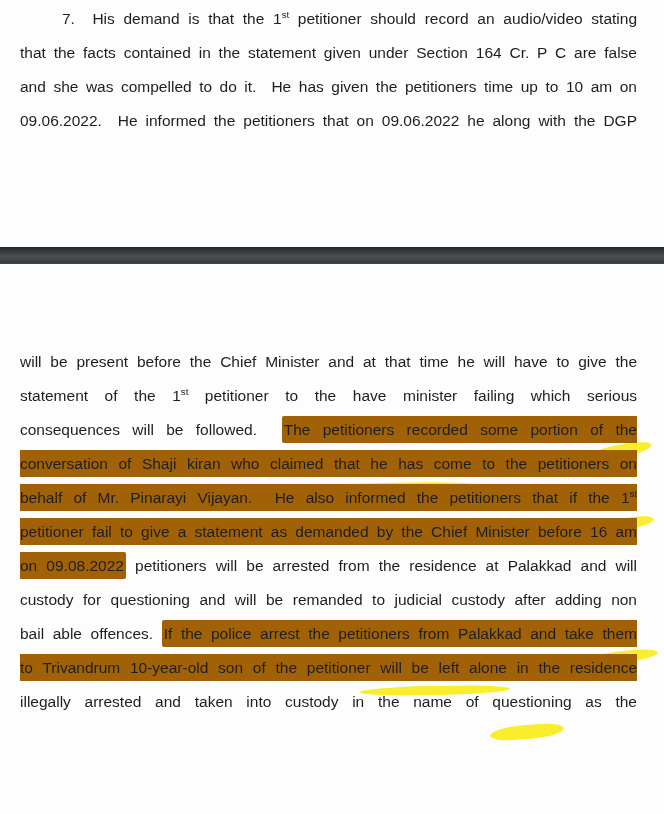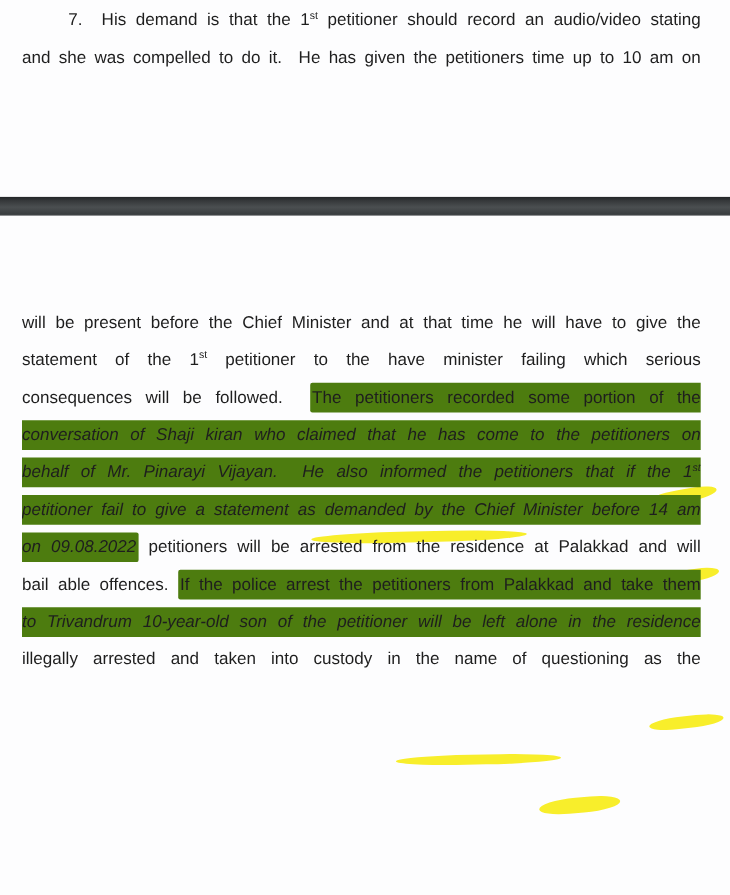--- a/index.html
+++ b/index.html
@@ -37,30 +37,29 @@
   .line.indent {
     text-indent: 42px;
   }
   sup {
     font-size: 0.62em;
     line-height: 0;
     vertical-align: super;
     letter-spacing: 0;
   }
   mark {
-    background: #4d7c0f;
+    background: #a16207;
     color: inherit;
     padding: 5px 2px;
     border-radius: 2px;
   }
   mark.lead {
     margin-left: -11px;
     padding-left: 11px;
     border-radius: 8px 2px 2px 8px;
-    font-style: italic;
   }
   mark.trail {
     margin-right: -12px;
     padding-right: 12px;
     border-radius: 2px 9px 9px 2px;
   }
   .spacer {
     display: inline-block;
     width: 62px;
     height: 1px;
@@ -91,28 +90,31 @@
 <div class="stroke stroke-1"></div>
 <div class="stroke stroke-2"></div>
 <div class="stroke stroke-3"></div>
 <div class="stroke stroke-4"></div>
 <div class="stroke stroke-5"></div>
 <div class="stroke stroke-6"></div>
 
 <div class="page-wrap">
   <div class="page-text first">
       <div class="line indent"><span>7.&nbsp; His demand is that the 1</span><span><sup>st</sup></span><span> petitioner should record an audio/video stating</span></div>
+      <div class="line"><span>that the facts contained in the statement given under Section 164 Cr. P C are false</span></div>
       <div class="line"><span>and she was compelled to do it.&nbsp; He has given the petitioners time up to 10 am on</span></div>
+      <div class="line"><span>09.06.2022.&nbsp; He informed the petitioners that on 09.06.2022 he along with the DGP</span></div>
     </div>
   <div class="separator"></div>
   <div class="page-text">
       <div class="line"><span>will be present before the Chief Minister and at that time he will have to give the</span></div>
       <div class="line"><span>statement of the 1</span><span><sup>st</sup></span><span> petitioner to the have minister failing which serious</span></div>
       <div class="line"><span>consequences will be followed.&nbsp; </span><mark class="trail">The petitioners recorded some portion of the</mark></div>
       <div class="line"><mark class="lead trail">conversation of Shaji kiran who claimed that he has come to the petitioners on</mark></div>
       <div class="line"><mark class="lead trail">behalf of Mr. Pinarayi Vijayan.&nbsp; He also informed the petitioners that if the 1<sup>st</sup></mark></div>
-      <div class="line"><mark class="lead trail">petitioner fail to give a statement as demanded by the Chief Minister before 14 am</mark></div>
+      <div class="line"><mark class="lead trail">petitioner fail to give a statement as demanded by the Chief Minister before 16 am</mark></div>
       <div class="line"><mark class="lead">on 09.08.2022</mark><span> petitioners will be arrested from the residence at Palakkad and will</span></div>
+      <div class="line"><span>custody for questioning and will be remanded to judicial custody after adding non</span></div>
       <div class="line"><span>bail able offences. </span><mark class="trail">If the police arrest the petitioners from Palakkad and take them</mark></div>
       <div class="line"><mark class="lead trail">to Trivandrum 10-year-old son of the petitioner will be left alone in the residence</mark></div>
       <div class="line"><span>illegally arrested and taken into custody in the name of questioning as the</span></div>
     </div>
 </div>
 
 </body></html>

